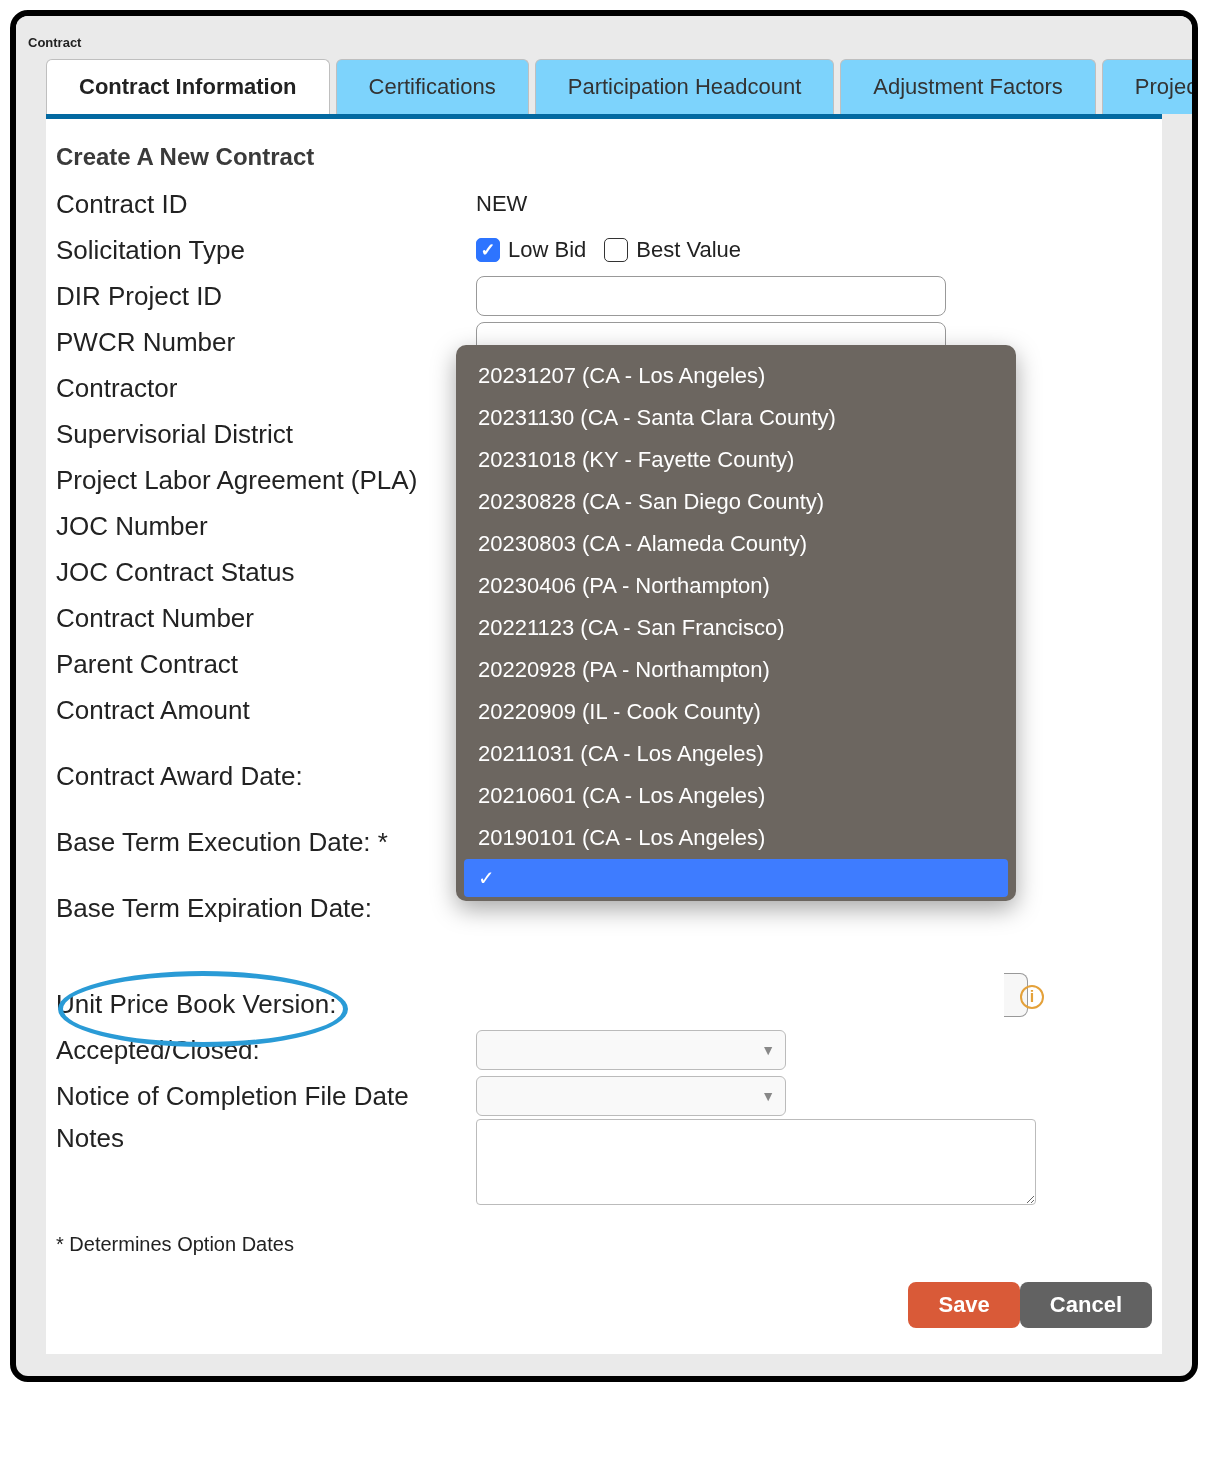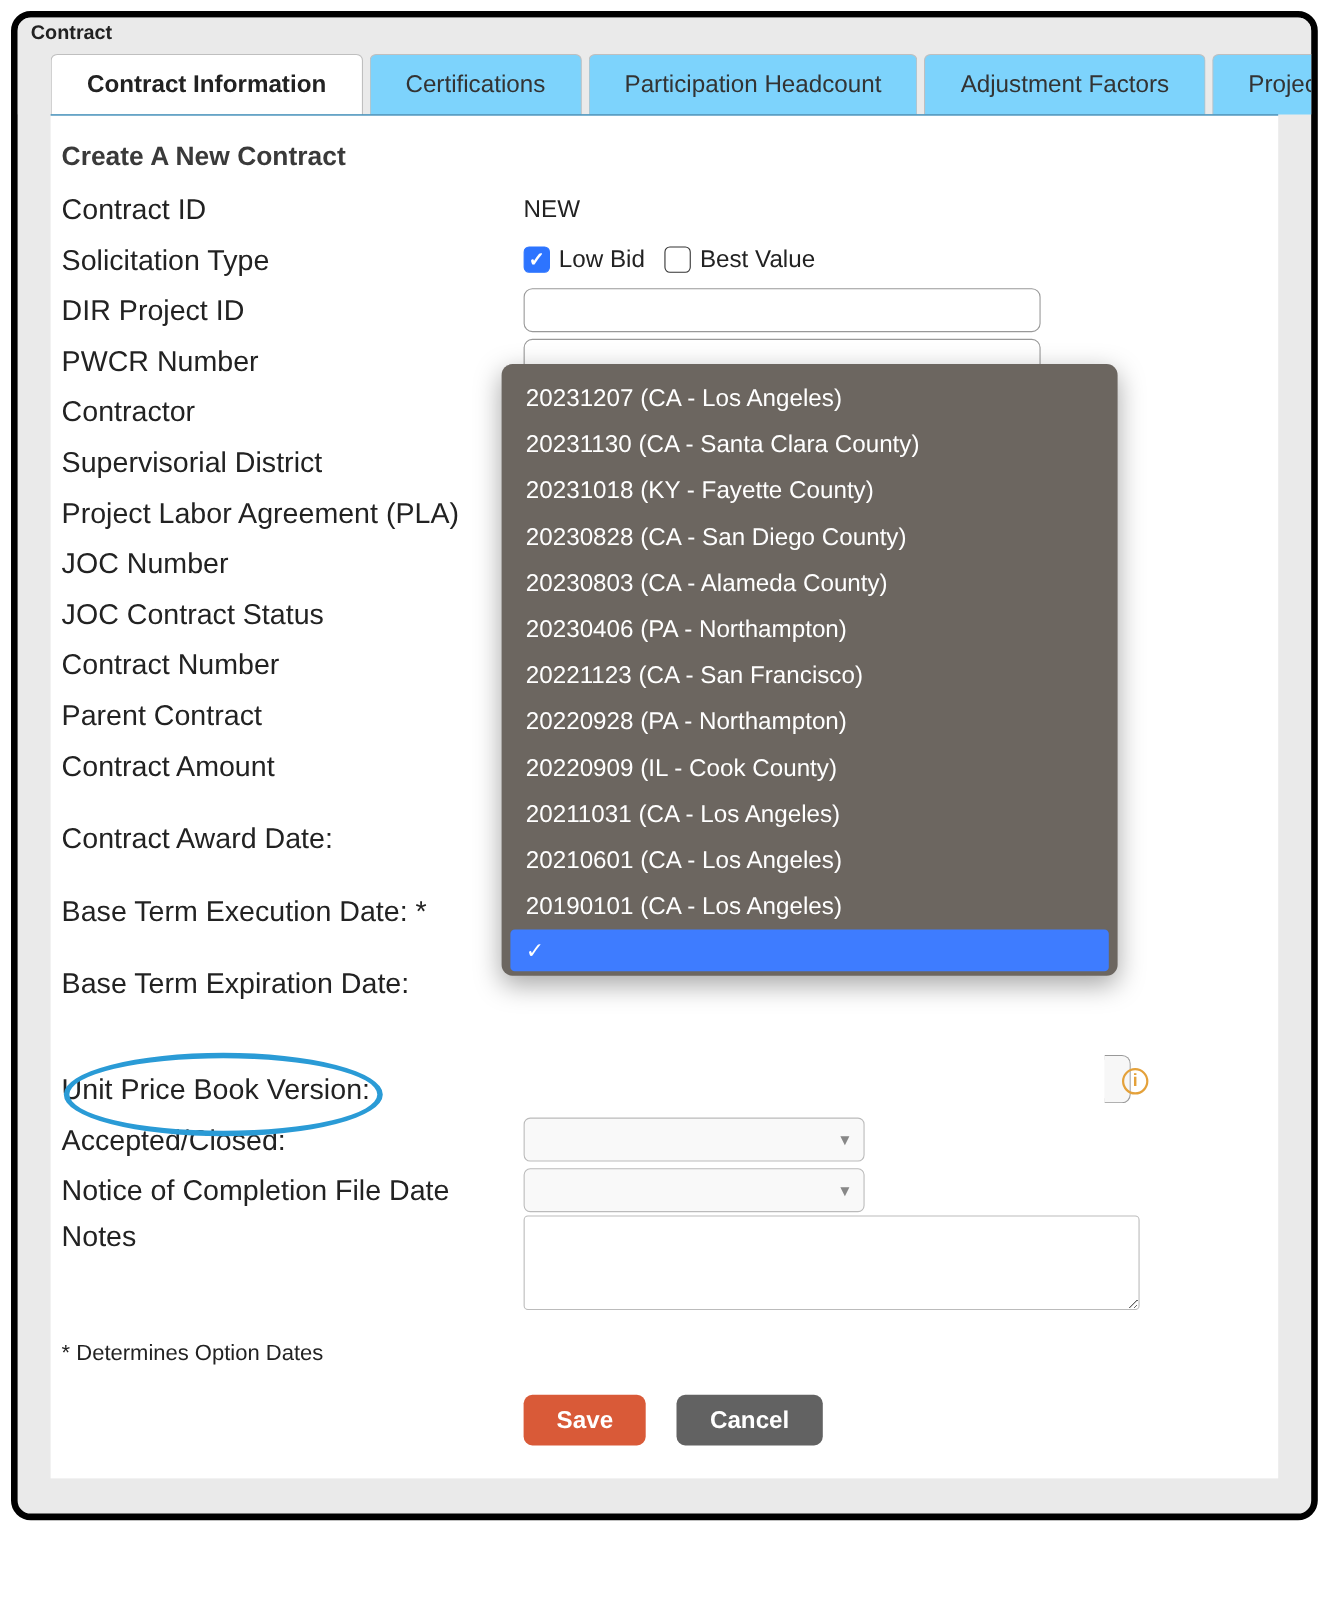--- a/index.html
+++ b/index.html
@@ -14,24 +14,24 @@
   .outer-frame {
     border: 6px solid #000;
     border-radius: 18px;
     width: 100%;
     height: 95%;
     overflow: hidden;
     background: #eaeaea;
     position: relative;
   }
   .window-title {
-    font-size: 18px;
-    font-weight: bold;
-    color: #222;
-    padding: 3px 8px 8px 12px;
+    font-size: 13px;
+    font-weight: bold;
+    color: #222;
+    padding: 19px 8px 8px 12px;
     background: #eaeaea;
   }
   .tabs-row {
     display: flex;
     align-items: flex-end;
     padding-left: 30px;
     background: #eaeaea;
     gap: 6px;
   }
   .tab {
@@ -50,21 +50,21 @@
     font-weight: bold;
     color: #222;
     border-bottom: 1px solid #fff;
     position: relative;
     top: 1px;
   }
   .content-panel {
     background: #fff;
     margin: 0 30px 30px 30px;
     padding: 24px 10px 30px 10px;
-    border-top: 1px solid #0369a1;
+    border-top: 5px solid #0369a1;
     height: calc(100% - 120px);
     position: relative;
   }
   .section-heading {
     font-size: 24px;
     font-weight: bold;
     color: #3a3a3a;
     margin-bottom: 10px;
   }
   .form-row {
@@ -147,21 +147,21 @@
     padding: 0 30px;
     font-size: 22px;
     font-weight: bold;
     color: #fff;
     border-radius: 8px;
     border: none;
     cursor: pointer;
   }
   .btn-save { background: #d95a38; }
   .btn-cancel { background: #626262; }
-  .button-row { display: flex; gap: 28px; margin-top: 26px; margin-left: 420px; }
+  .button-row { display: flex; margin-top: 26px; margin-left: 420px; justify-content: flex-end; }
   .circle-highlight {
     position: absolute;
     width: 290px;
     height: 76px;
     border: 5px solid #2a9bd6;
     border-radius: 50%;
     left: 12px;
     top: 852px;
     pointer-events: none;
   }

